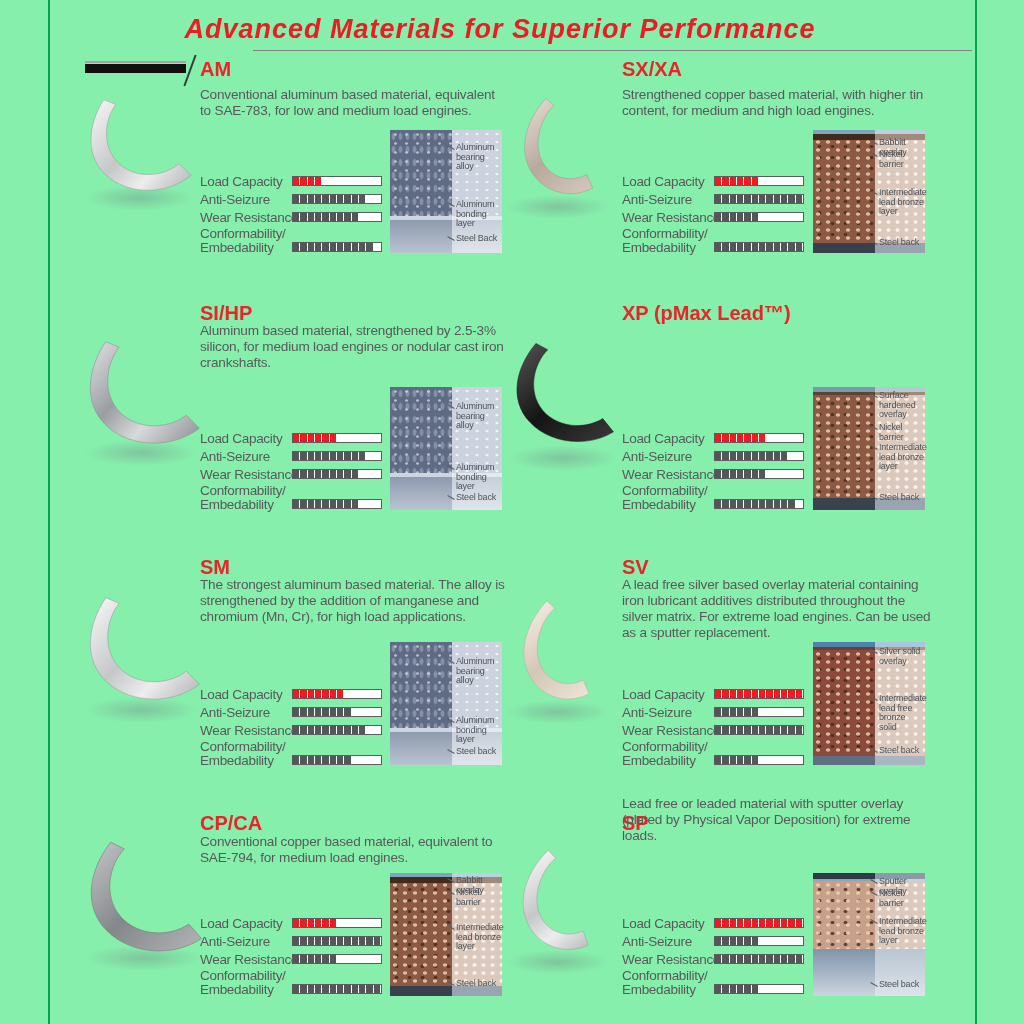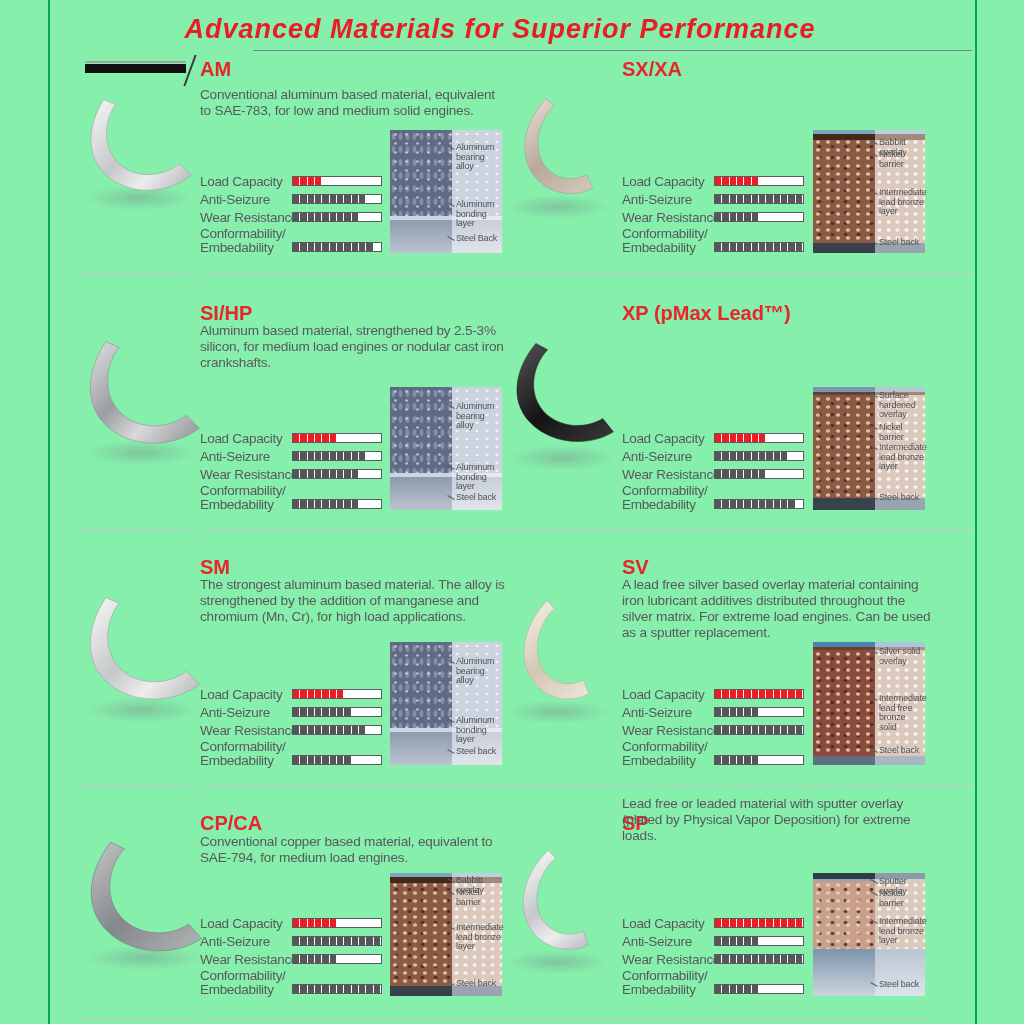--- a/index.html
+++ b/index.html
@@ -155,21 +155,21 @@
   <div class="divider" style="left:78px;top:273px;width:113px"></div>
   <div class="divider" style="left:203px;top:273px;width:769px"></div>
   <div class="divider" style="left:78px;top:529px;width:113px"></div>
   <div class="divider" style="left:203px;top:529px;width:769px"></div>
   <div class="divider" style="left:78px;top:785px;width:113px"></div>
   <div class="divider" style="left:203px;top:785px;width:769px"></div>
   <div class="divider" style="left:78px;top:1019px;width:113px"></div>
   <div class="divider" style="left:203px;top:1019px;width:727px"></div>
 
   <div class="heading" style="left:200px;top:58px;color:#e8252b">AM</div>
-  <div class="desc" style="left:200px;top:87px;width:300px">Conventional aluminum based material, equivalent to SAE-783, for low and medium solid engines.</div>
+  <div class="desc" style="left:200px;top:87px;width:300px">Conventional aluminum based material, equivalent to SAE-783, for low and medium load engines.</div>
   <div class="shellshadow" style="left:84px;top:185px;width:110px;height:26px"></div>
   <svg class="shell" style="left:80px;top:86px;width:118px;height:120px;transform:rotate(-6deg)" viewBox="0 0 140 130">
       <use href="#shellpath" fill="url(#g-silver)" stroke="#9b9b9b" stroke-width="0.6"></use>
     </svg>
   <div class="ratings" style="left:200px;top:174px">
     <div class="rrow" style="top:0">
         <span class="rlabel">Load Capacity</span>
         <span class="bar">
           <span style="background: rgb(237, 28, 36);"></span>
           <span style="background: rgb(237, 28, 36);"></span>
@@ -231,20 +231,21 @@
     <div class="half fade">
         <i class="bond"></i>
         <i class="steel"></i>
       </div>
     <div class="xlabel" style="top:13px">Aluminum bearing alloy</div>
     <div class="xlabel" style="top:70px">Aluminum bonding layer</div>
     <div class="xlabel" style="top:104px">Steel Back</div>
   </div>
 
   <div class="heading" style="left:622px;top:58px;color:#e8252b">SX/XA</div>
+  <div class="desc" style="left:622px;top:87px;width:312px">Strengthened copper based material, with higher tin content, for medium and high load engines.</div>
   <div class="shellshadow" style="left:505px;top:195px;width:105px;height:24px"></div>
   <svg class="shell" style="left:505px;top:86px;width:112px;height:126px;transform:rotate(10deg) scaleX(0.82)" viewBox="0 0 140 130">
       <use href="#shellpath" fill="url(#g-tan)" stroke="#9f948a" stroke-width="0.6"></use>
     </svg>
   <div class="ratings" style="left:622px;top:174px">
     <div class="rrow" style="top:0">
         <span class="rlabel">Load Capacity</span>
         <span class="bar">
           <span style="background: rgb(237, 28, 36);"></span>
           <span style="background: rgb(237, 28, 36);"></span>

